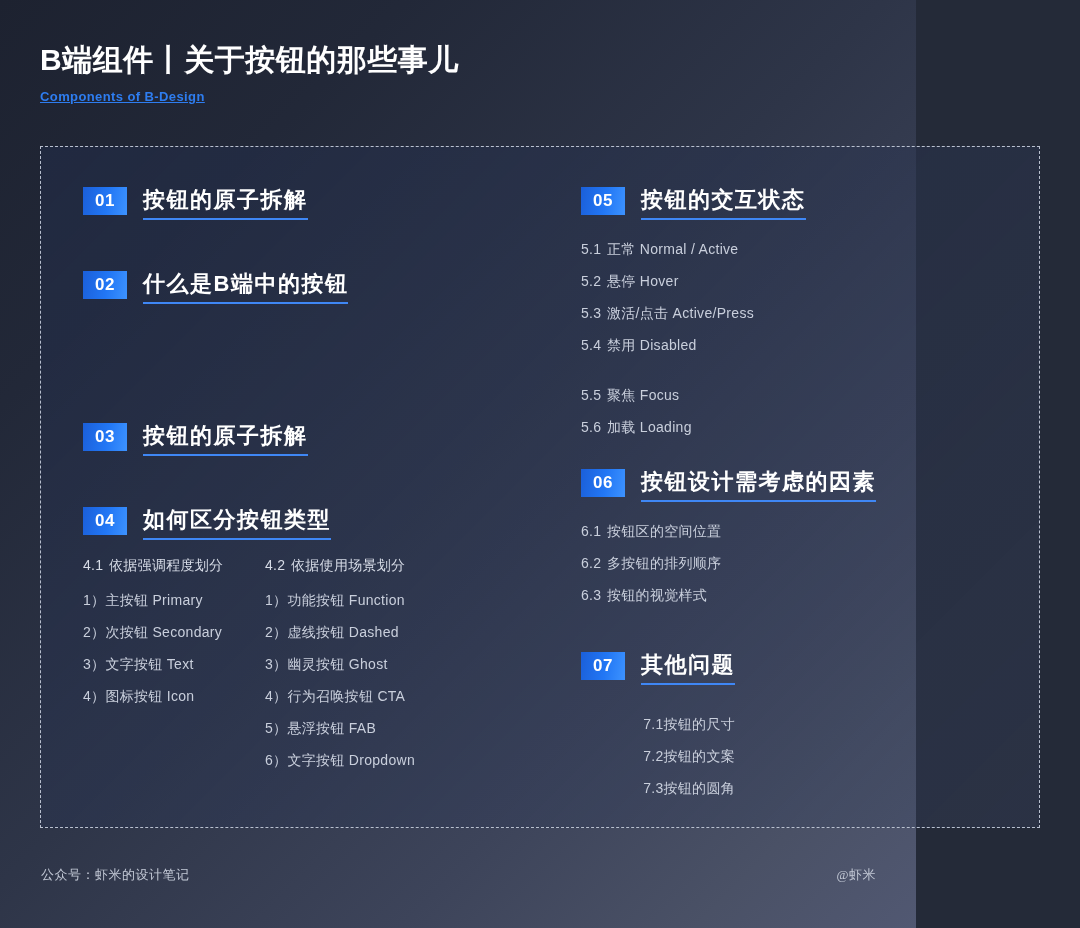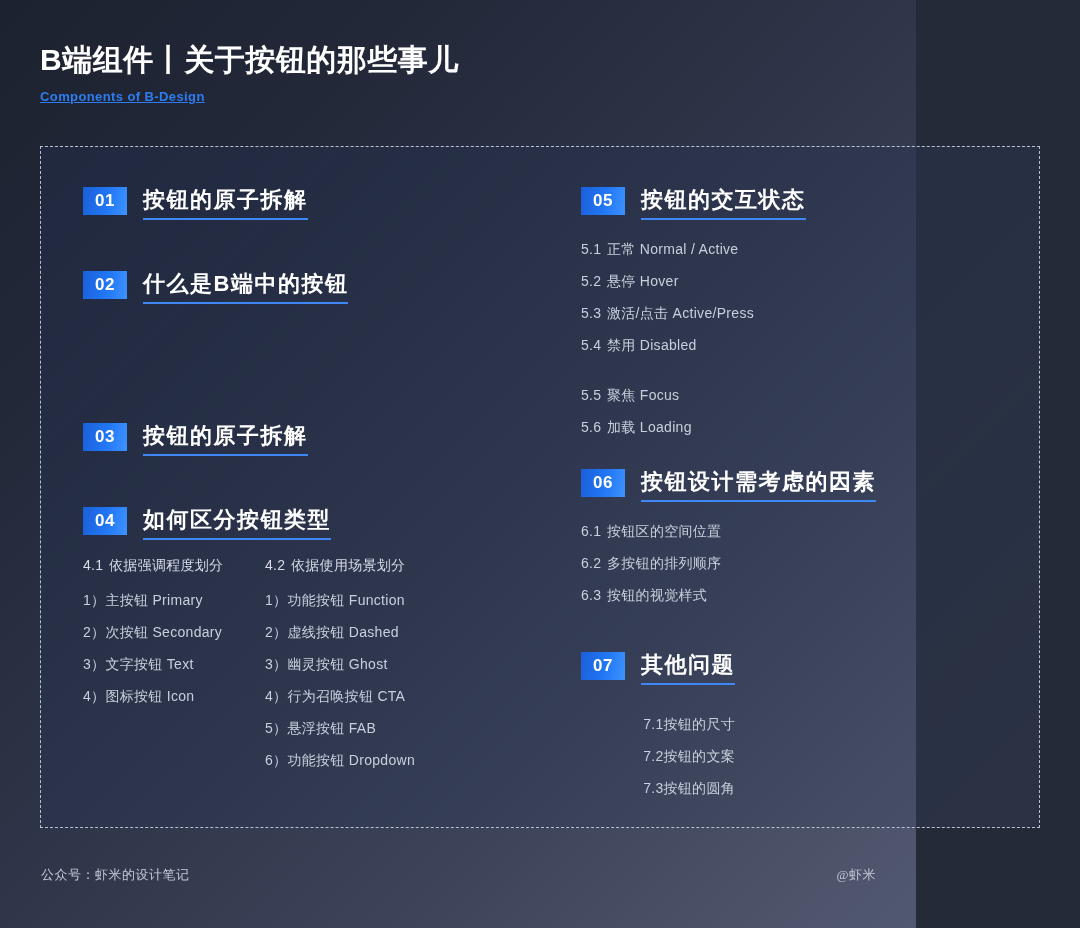--- a/index.html
+++ b/index.html
@@ -192,21 +192,21 @@
             <div class="sub-li">
               <span class="num">3）</span><span>幽灵按钮 Ghost</span>
             </div>
             <div class="sub-li">
               <span class="num">4）</span><span>行为召唤按钮 CTA</span>
             </div>
             <div class="sub-li">
               <span class="num">5）</span><span>悬浮按钮 FAB</span>
             </div>
             <div class="sub-li">
-              <span class="num">6）</span><span>功能按钮 Dropdown</span>
+              <span class="num">6）</span><span>文字按钮 Dropdown</span>
             </div>
           </div>
 
         </div>
       </div>
 
     </div>
 
     <div class="col col-right">
 

